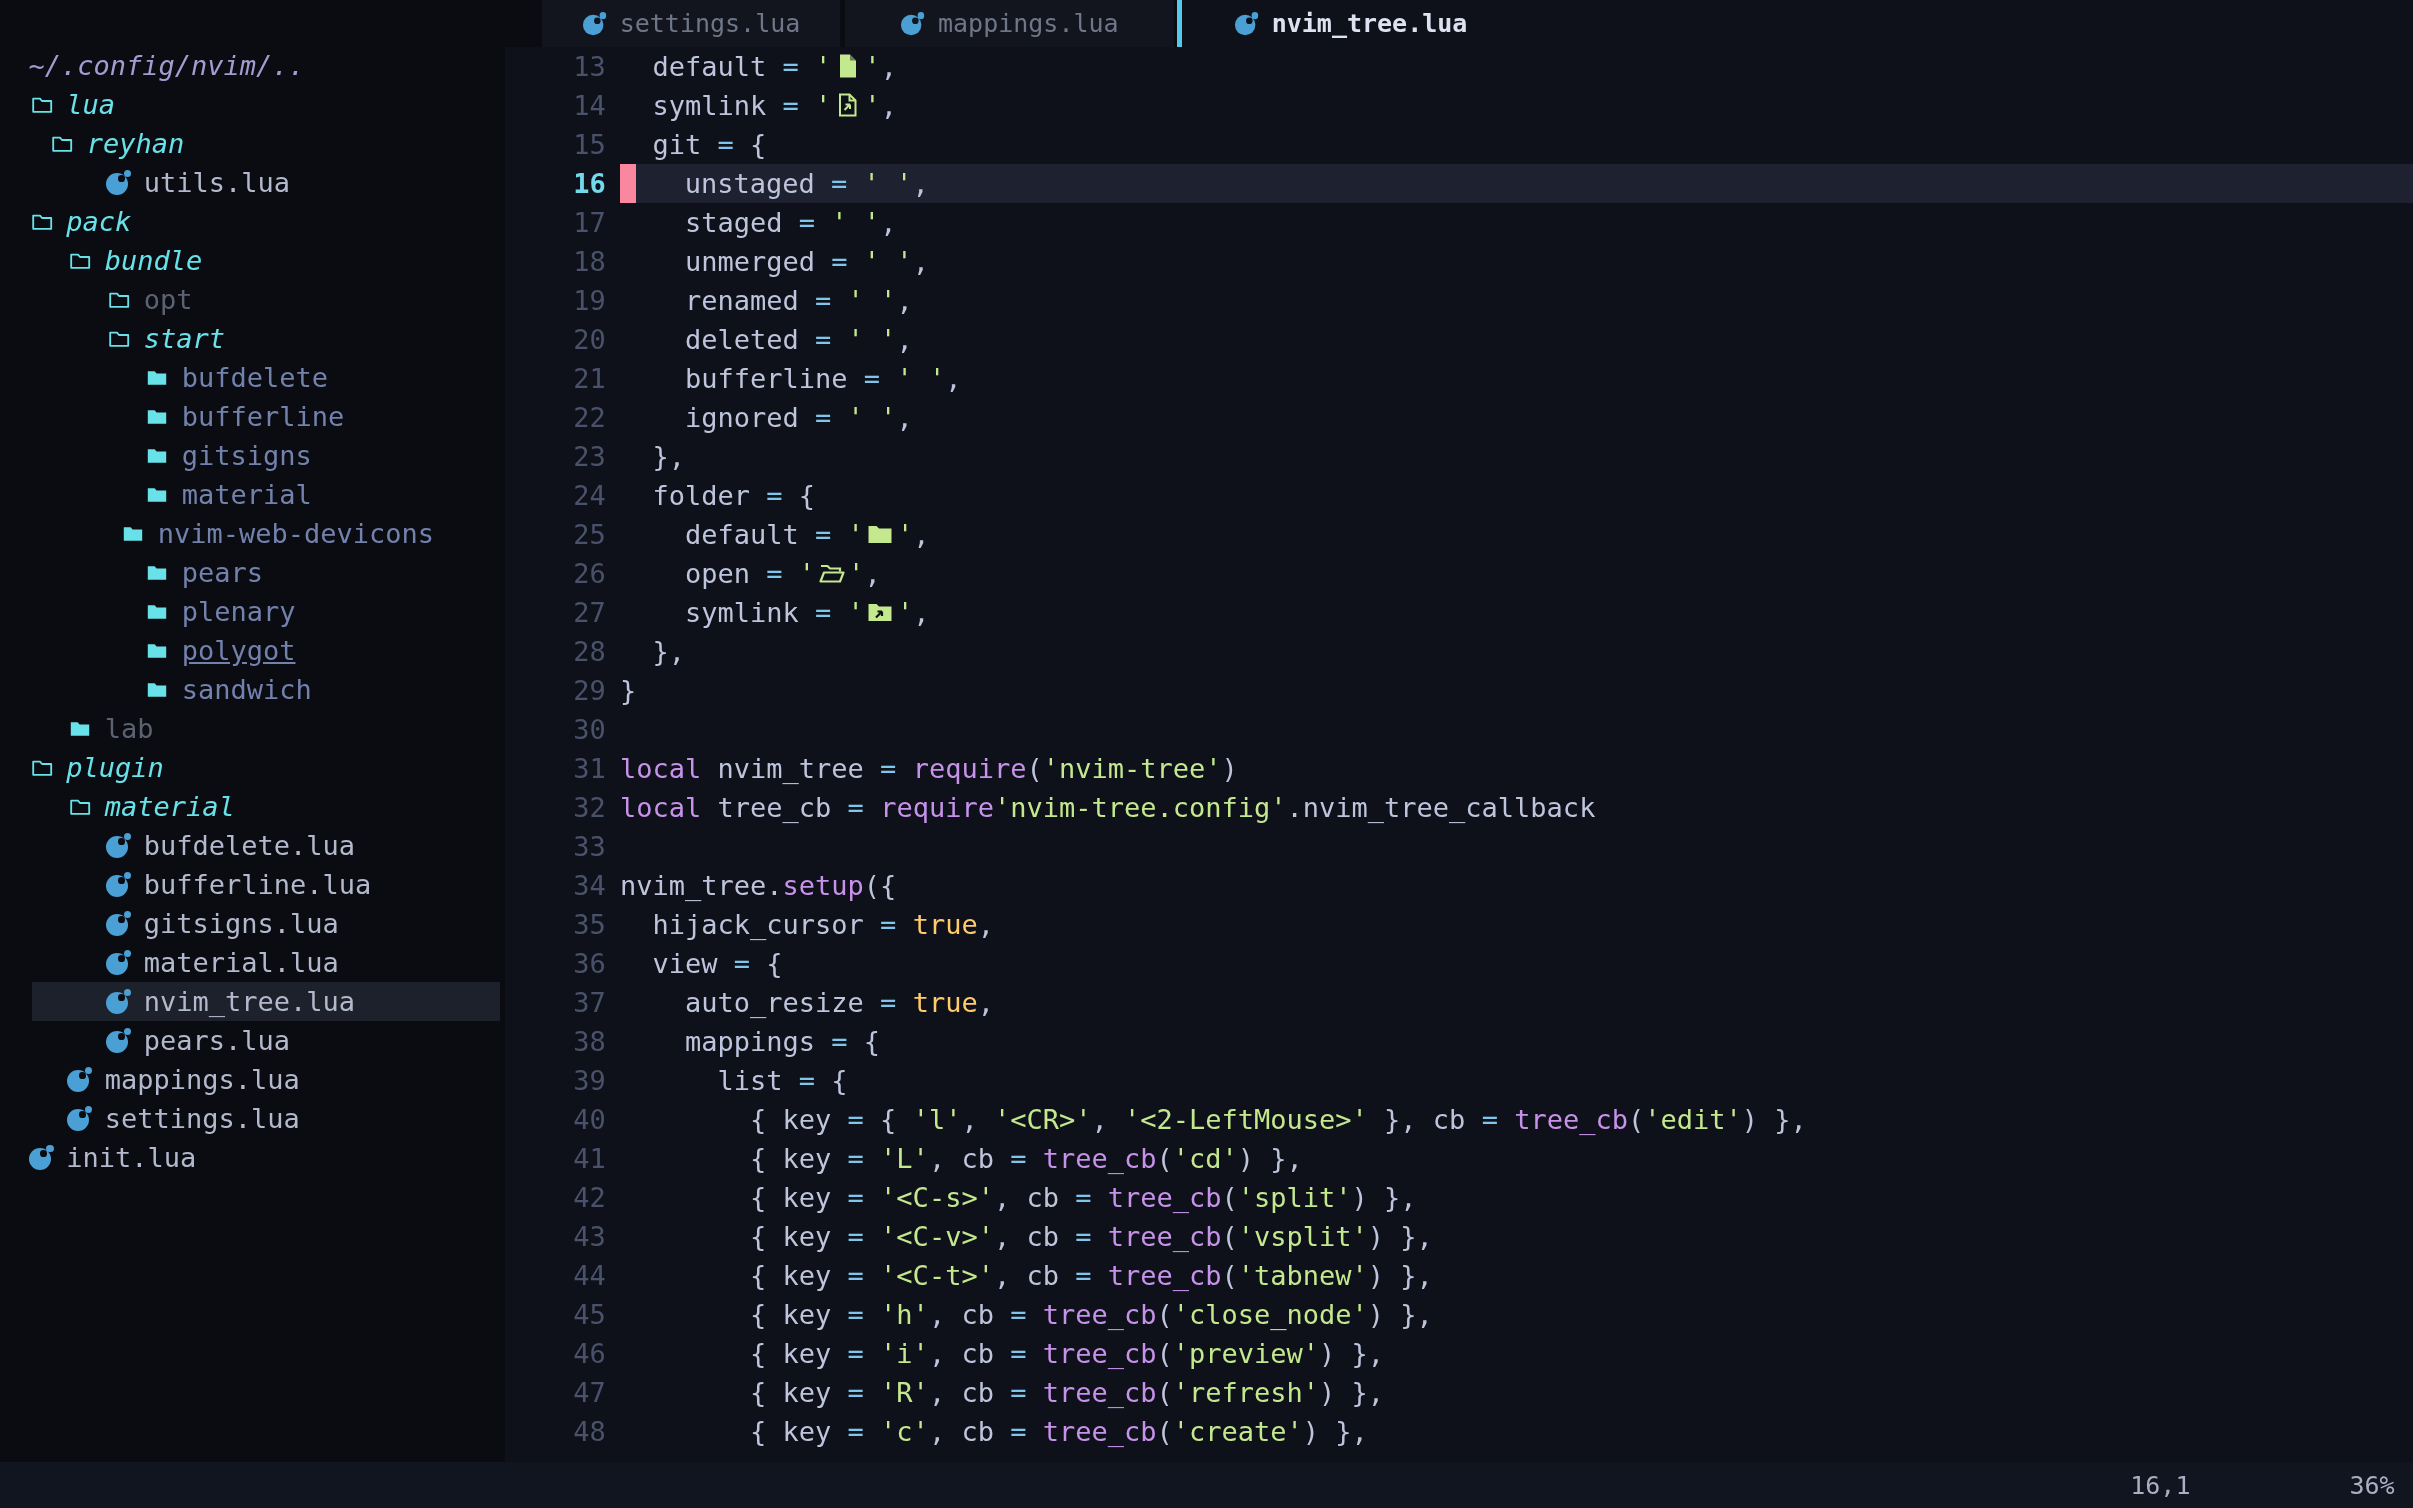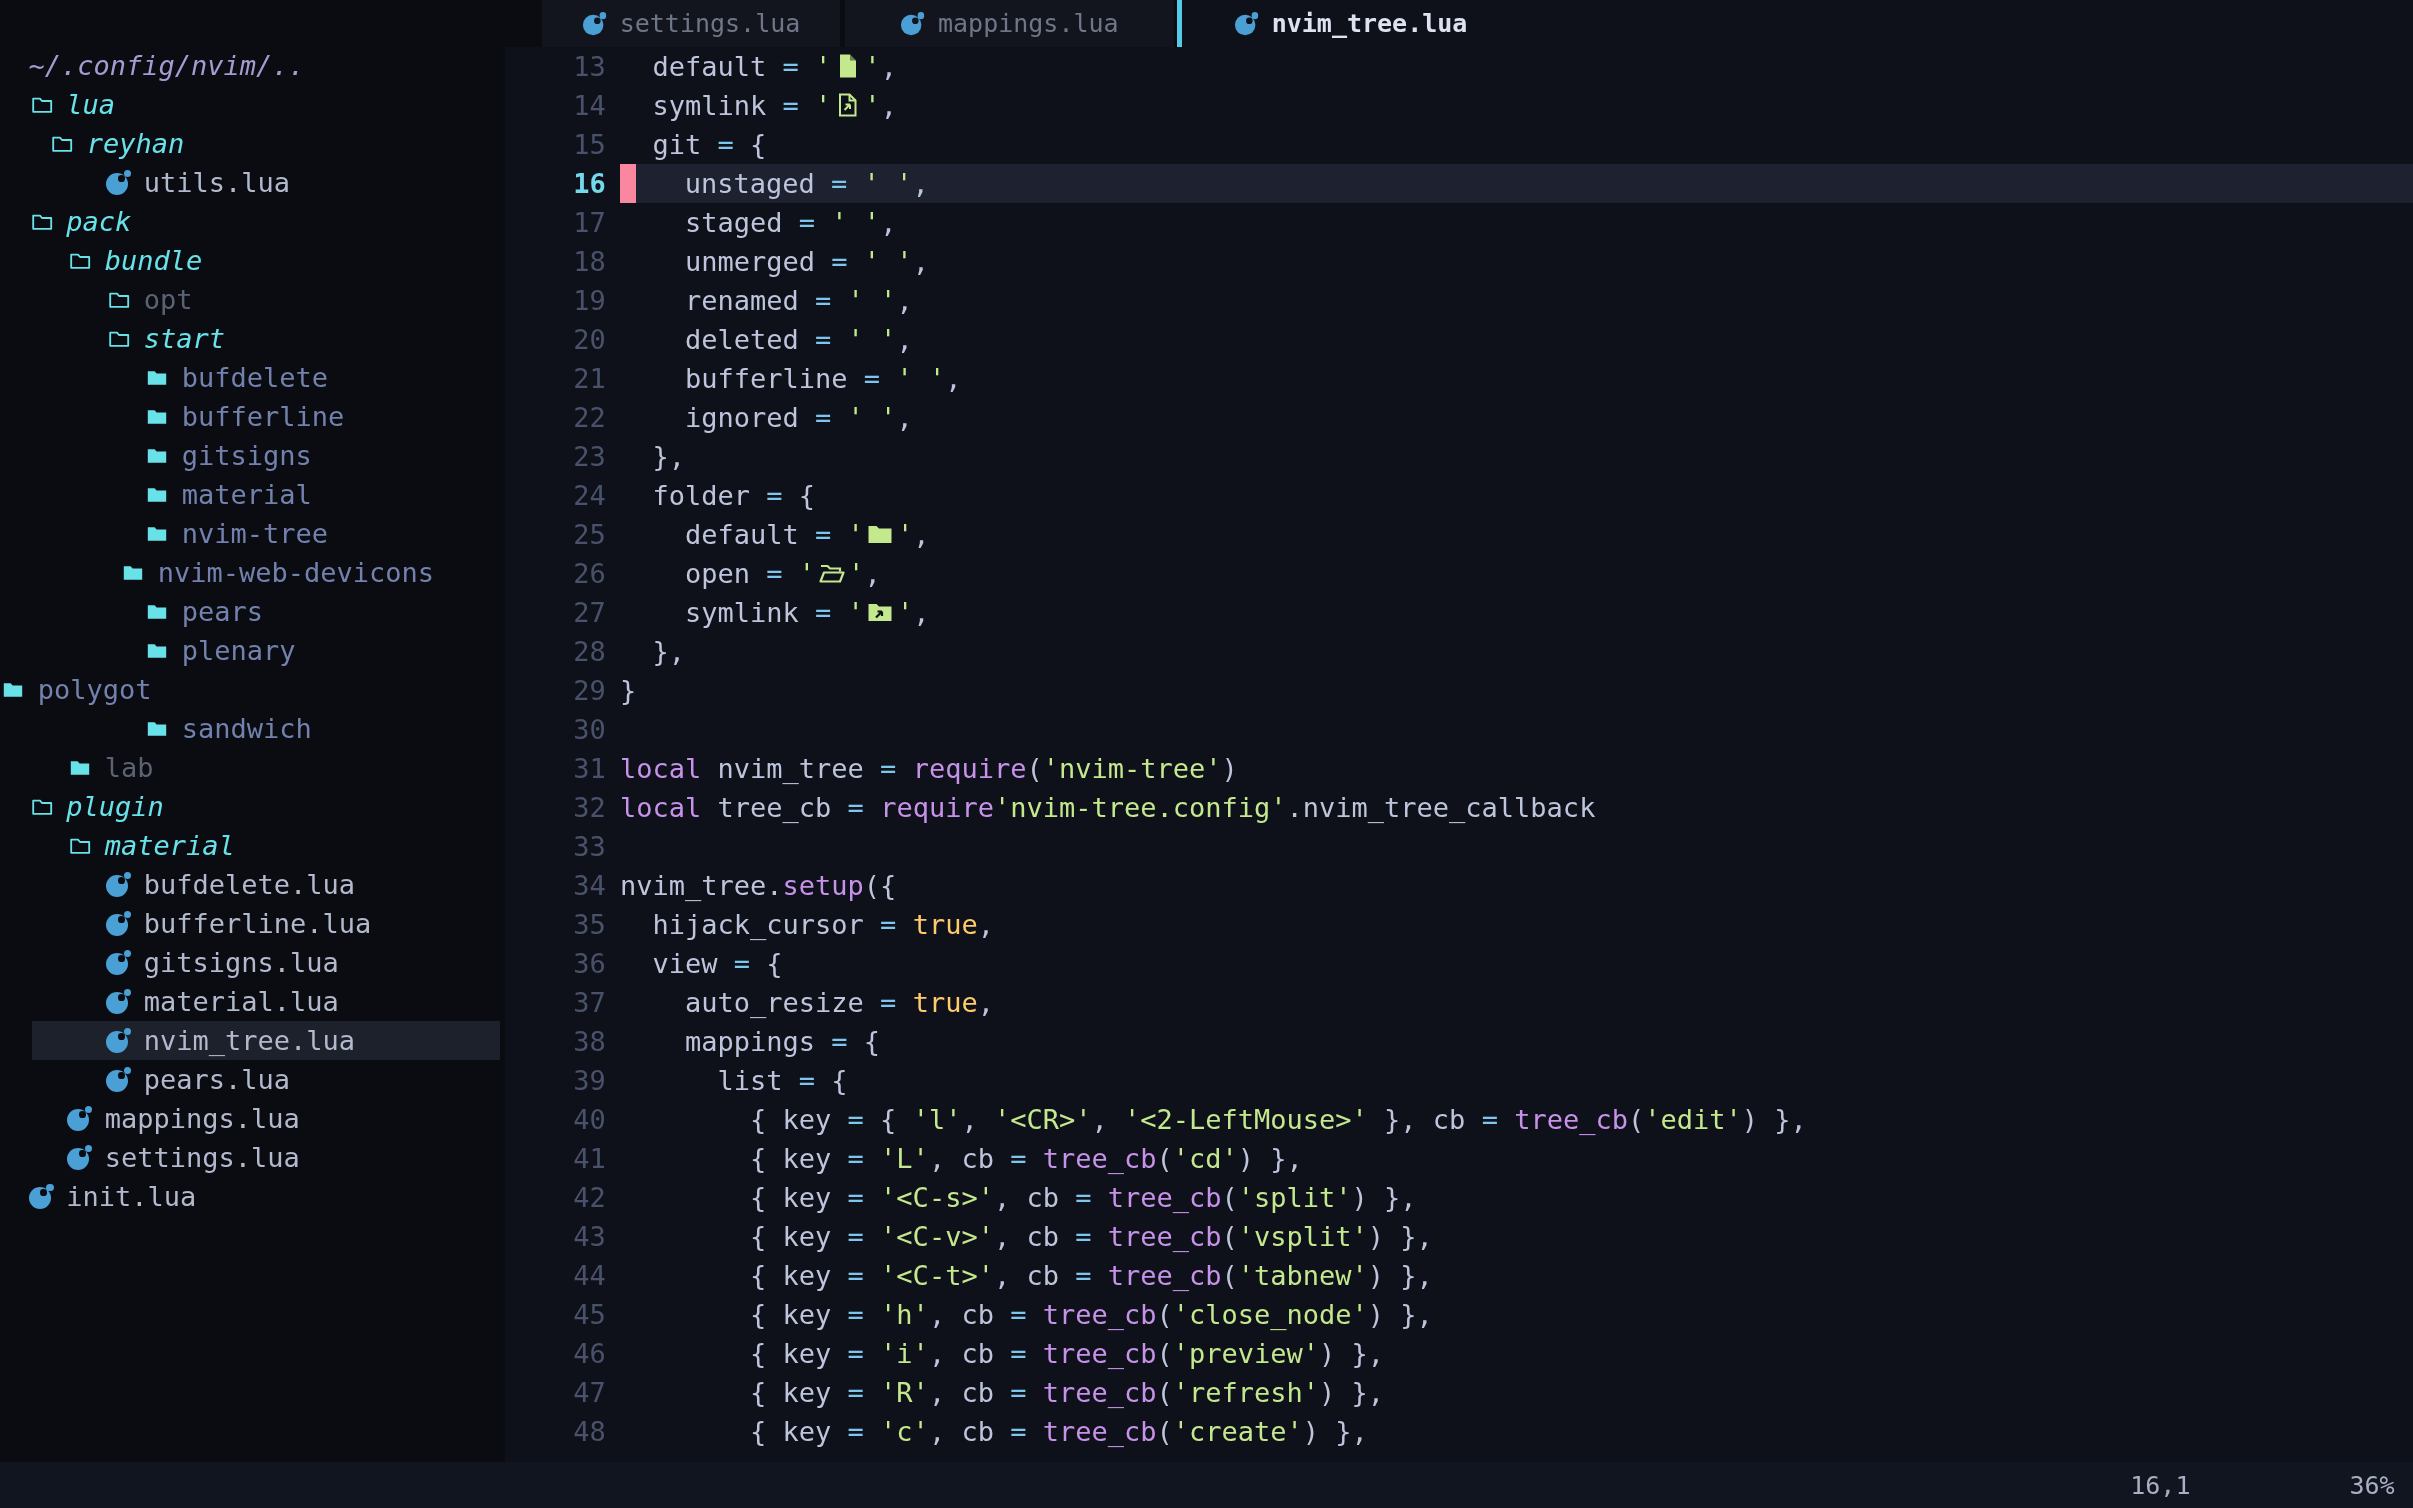--- a/index.html
+++ b/index.html
@@ -101,33 +101,30 @@
               </svg></span><span>bufdelete</span></span></div>
         <div class="srow st-closed"><span class="rowin" style="padding-left: 144px;"><span class="ticon"><svg viewBox="0 0 30 30">
                 <path d="M3.5 6.5h8.5l2.5 3h12v14h-23z" fill="currentColor"></path>
               </svg></span><span>bufferline</span></span></div>
         <div class="srow st-closed"><span class="rowin" style="padding-left: 144px;"><span class="ticon"><svg viewBox="0 0 30 30">
                 <path d="M3.5 6.5h8.5l2.5 3h12v14h-23z" fill="currentColor"></path>
               </svg></span><span>gitsigns</span></span></div>
         <div class="srow st-closed"><span class="rowin" style="padding-left: 144px;"><span class="ticon"><svg viewBox="0 0 30 30">
                 <path d="M3.5 6.5h8.5l2.5 3h12v14h-23z" fill="currentColor"></path>
               </svg></span><span>material</span></span></div>
-        <div class="srow st-closed"><span class="rowin" style="padding-left: 144px;"><span class="ticon"><svg viewBox="0 0 30 30">
-                <path d="M3.5 6.5h8.5l2.5 3h12v14h-23z" fill="currentColor"></path>
-              </svg></span><span>nvim-tree</span></span></div>
         <div class="srow st-closed"><span class="rowin" style="padding-left: 120px;"><span class="ticon"><svg viewBox="0 0 30 30">
                 <path d="M3.5 6.5h8.5l2.5 3h12v14h-23z" fill="currentColor"></path>
               </svg></span><span>nvim-web-devicons</span></span></div>
         <div class="srow st-closed"><span class="rowin" style="padding-left: 144px;"><span class="ticon"><svg viewBox="0 0 30 30">
                 <path d="M3.5 6.5h8.5l2.5 3h12v14h-23z" fill="currentColor"></path>
               </svg></span><span>pears</span></span></div>
         <div class="srow st-closed"><span class="rowin" style="padding-left: 144px;"><span class="ticon"><svg viewBox="0 0 30 30">
                 <path d="M3.5 6.5h8.5l2.5 3h12v14h-23z" fill="currentColor"></path>
               </svg></span><span>plenary</span></span></div>
-        <div class="srow st-closed"><span class="rowin" style=""><span class="ticon"><svg viewBox="0 0 30 30">
+        <div class="srow st-closed"><span class="rowin" style="padding-left: 144px; text-decoration: underline;"><span class="ticon"><svg viewBox="0 0 30 30">
                 <path d="M3.5 6.5h8.5l2.5 3h12v14h-23z" fill="currentColor"></path>
               </svg></span><span>polygot</span></span></div>
         <div class="srow st-closed"><span class="rowin" style="padding-left: 144px;"><span class="ticon"><svg viewBox="0 0 30 30">
                 <path d="M3.5 6.5h8.5l2.5 3h12v14h-23z" fill="currentColor"></path>
               </svg></span><span>sandwich</span></span></div>
         <div class="srow st-dim"><span class="rowin" style="padding-left: 67px;"><span class="ticon"><svg viewBox="0 0 30 30">
                 <path d="M3.5 6.5h8.5l2.5 3h12v14h-23z" fill="currentColor"></path>
               </svg></span><span>lab</span></span></div>
         <div class="srow st-open"><span class="rowin" style="padding-left: 28.5px;"><span class="ticon"><svg viewBox="0 0 30 30">
                 <path d="M4 7h8.5l2.5 3H26.5v13.5H4z" fill="none" stroke="currentColor" stroke-width="2.3" stroke-linejoin="round"></path>

